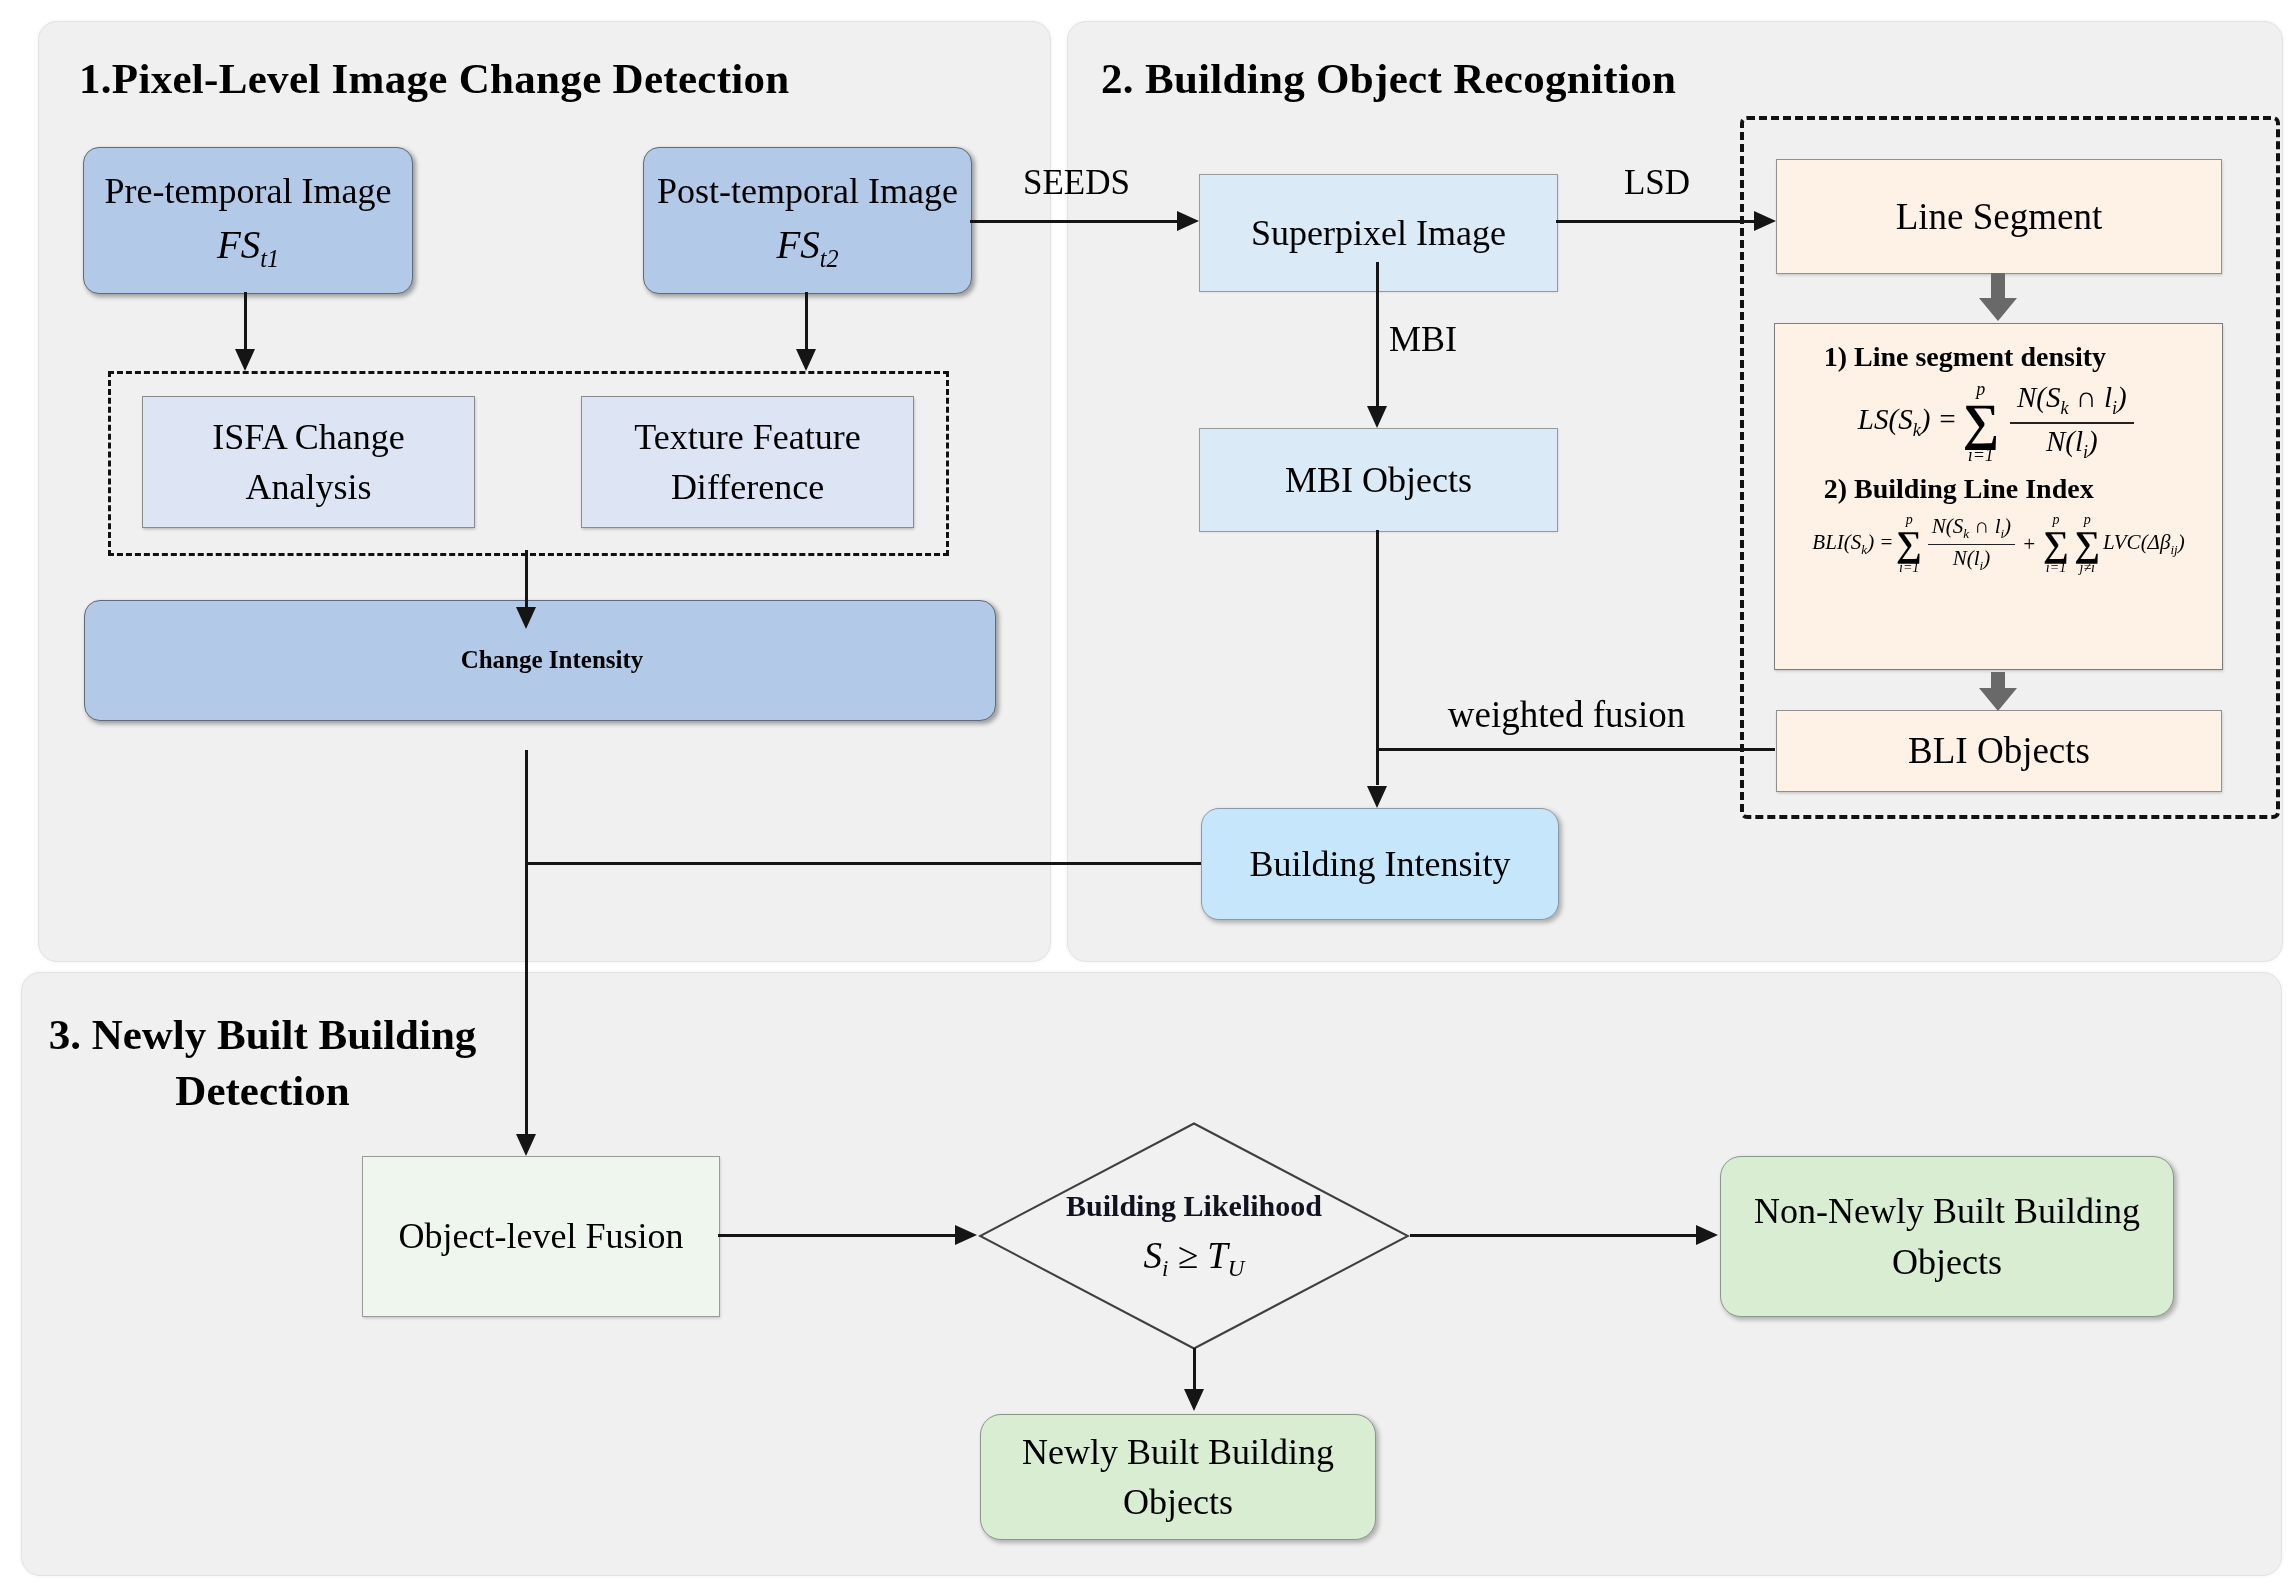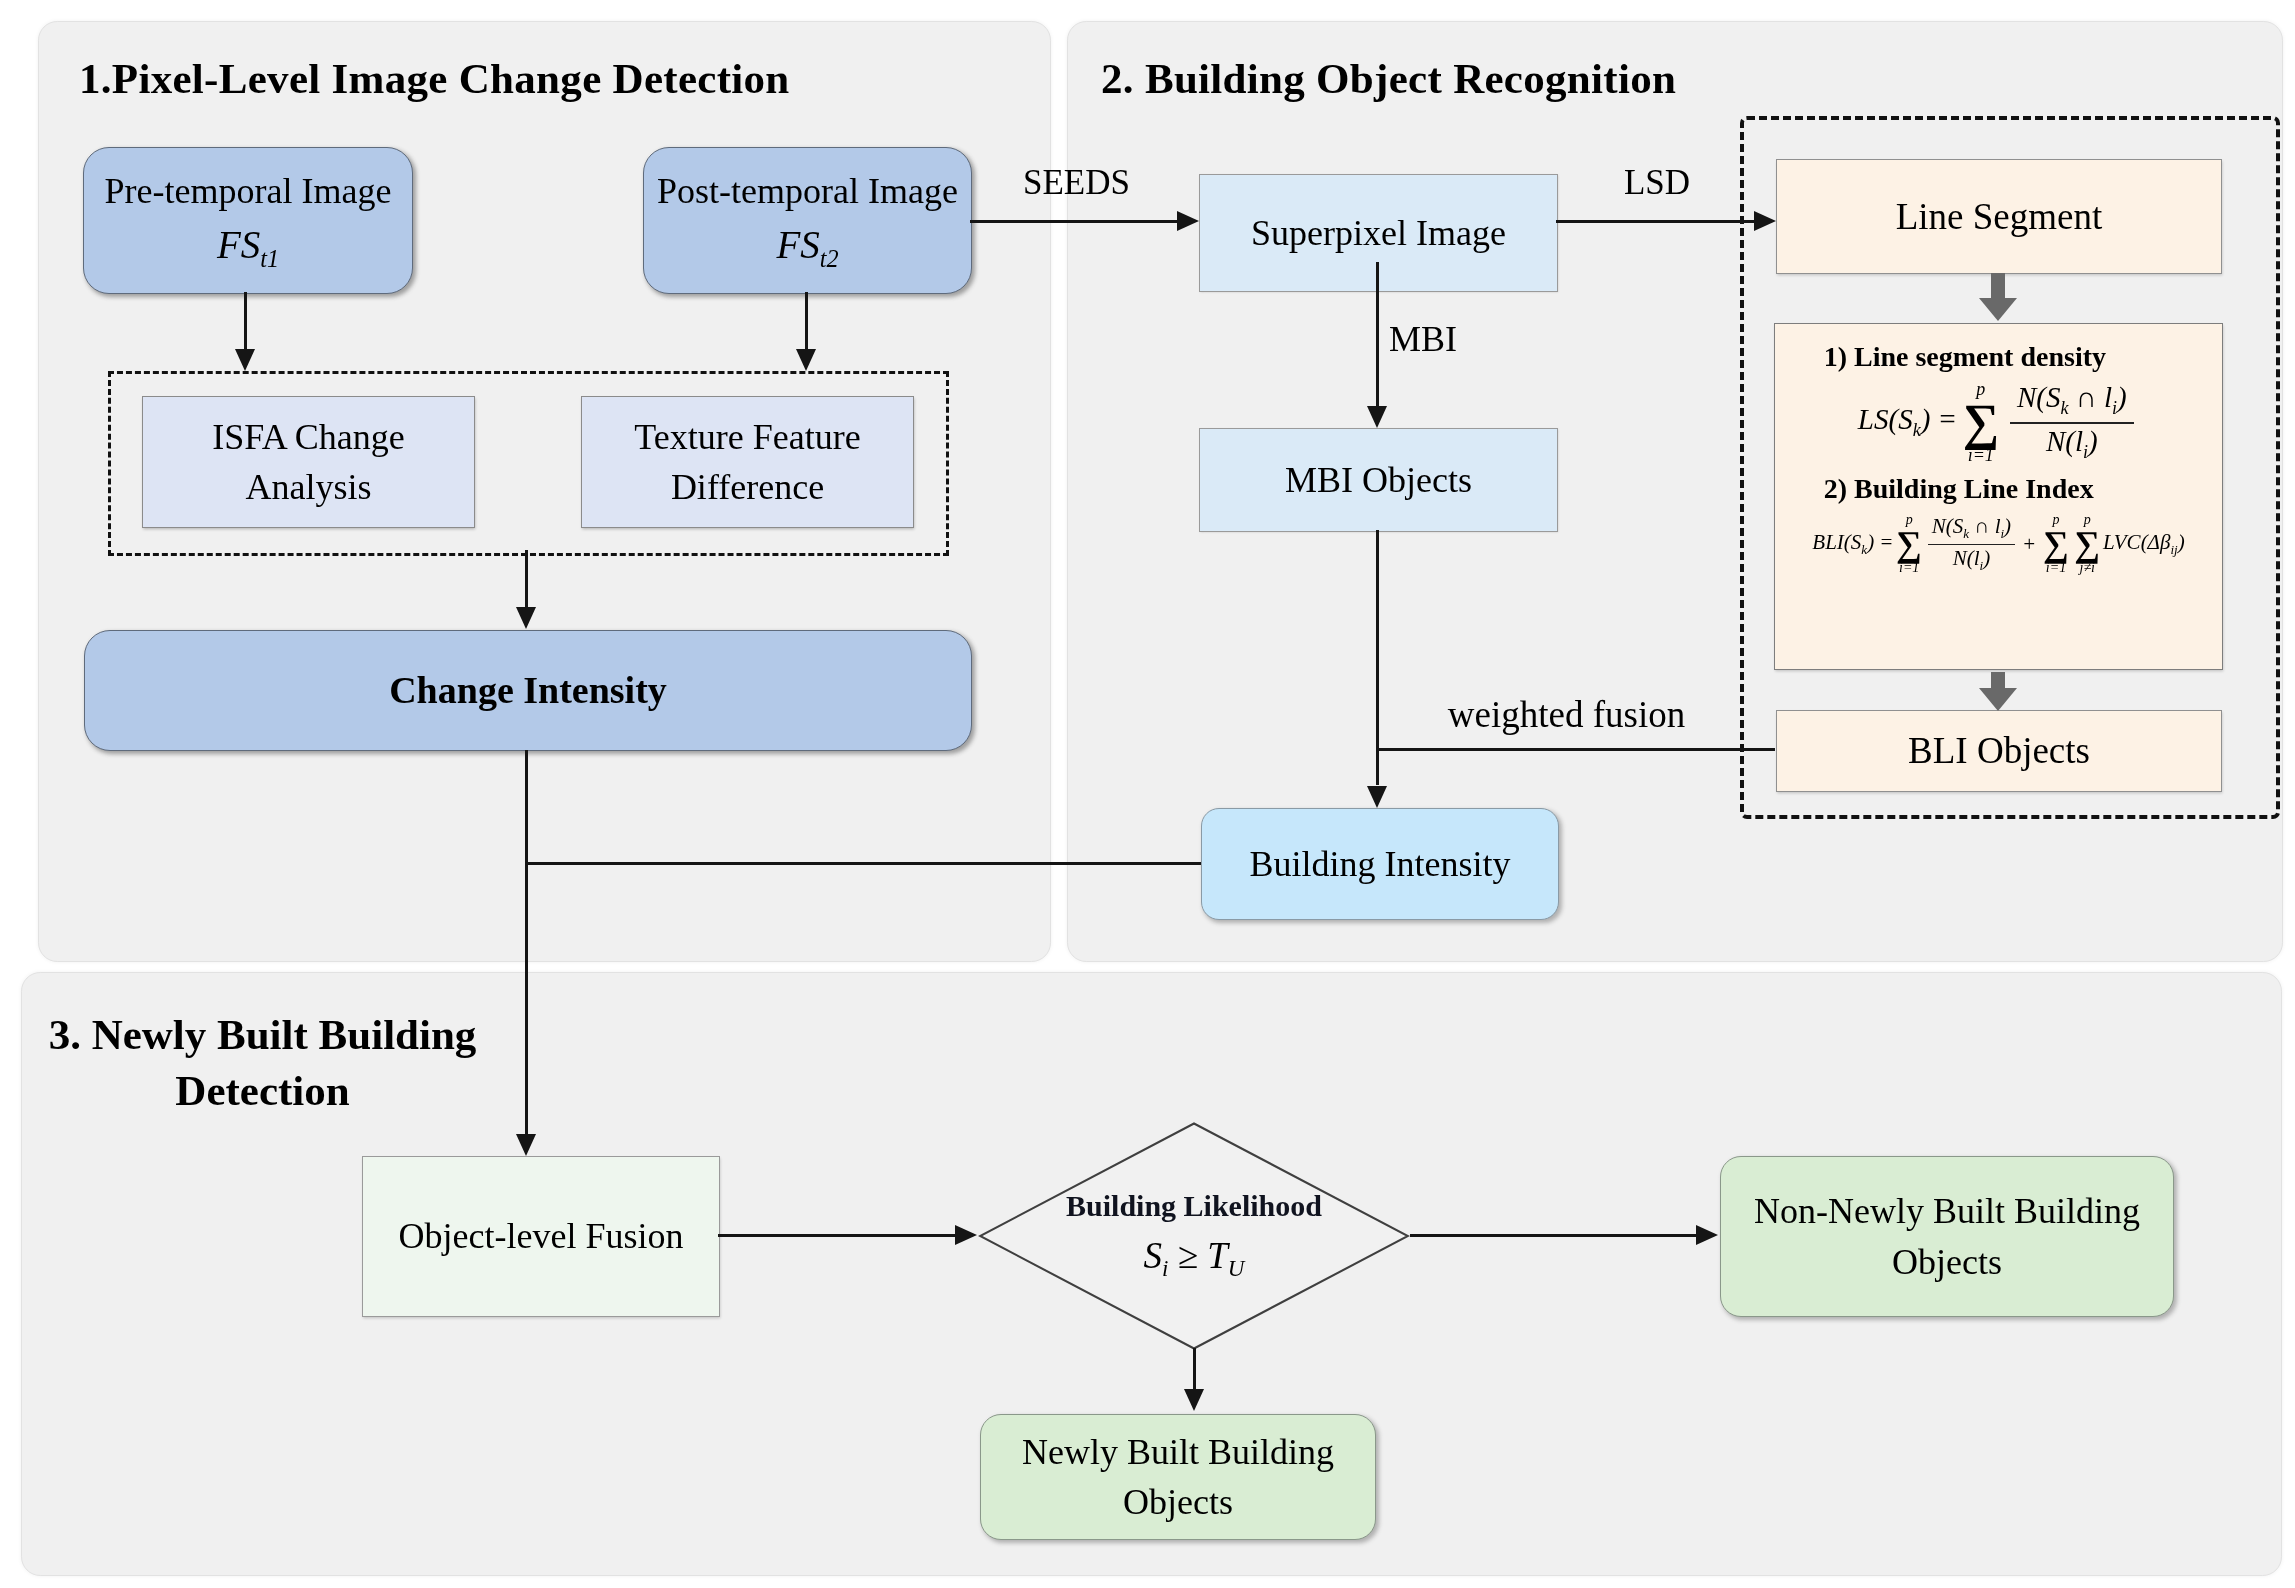--- a/index.html
+++ b/index.html
@@ -20,21 +20,21 @@
   }
   .section-title-block{
     position:absolute;font-weight:bold;font-size:43px;line-height:1.3;
     text-align:center;
   }
   .box{
     position:absolute;display:flex;flex-direction:column;
     align-items:center;justify-content:center;text-align:center;
     font-size:36px;line-height:1.45;
   }
-  .b-blue{background:#b3c9e8;border:1.4px solid #5f6b7c;border-radius:26px;
+  .b-blue{background:#b3c9e8;border:1.4px solid #5f6b7c;border-radius:16px;
     box-shadow:2.1px 2.8px 4.1px rgba(60,60,60,0.45);}
   .b-lav{background:#dde4f4;border:1.4px solid #8b8b8b;
     box-shadow:1.4px 2.1px 2.8px rgba(0,0,0,0.25);}
   .b-pale{background:#daeaf7;border:1.4px solid #9a9a9a;
     box-shadow:1.4px 1.4px 2.1px rgba(0,0,0,0.15);}
   .b-sky{background:#c6e7fb;border:1.4px solid #8a9aa5;border-radius:18px;
     box-shadow:2.1px 2.8px 4.1px rgba(60,60,60,0.35);}
   .b-peach{background:#fdf2e5;border:1.4px solid #909090;
     box-shadow:1.4px 2.1px 2.8px rgba(0,0,0,0.2);}
   .b-green{background:#d9edd3;border:1.4px solid #8a988a;border-radius:21px;
@@ -117,21 +117,21 @@
 <div class="box b-lav lbl2" style="left:142px;top:396px;width:331px;height:130px;">
   <div>ISFA Change</div>
   <div>Analysis</div>
 </div>
 
 <div class="box b-lav lbl2" style="left:581px;top:396px;width:331px;height:130px;">
   <div>Texture Feature</div>
   <div>Difference</div>
 </div>
 
-<div class="box b-blue bold" style="left:84px;top:630px;width:886px;height:119px;font-size:38px;">
+<div class="box b-blue bold" style="left:84px;top:600px;width:886px;height:119px;font-size:25px;padding-left:24px;">
   <div>Change Intensity</div>
 </div>
 
 <div class="box b-pale" style="left:1199px;top:146px;width:357px;height:116px;margin-top:28px;">
   <div>Superpixel Image</div>
 </div>
 
 <div class="box b-pale" style="left:1199px;top:428px;width:357px;height:102px;">
   <div>MBI Objects</div>
 </div>

